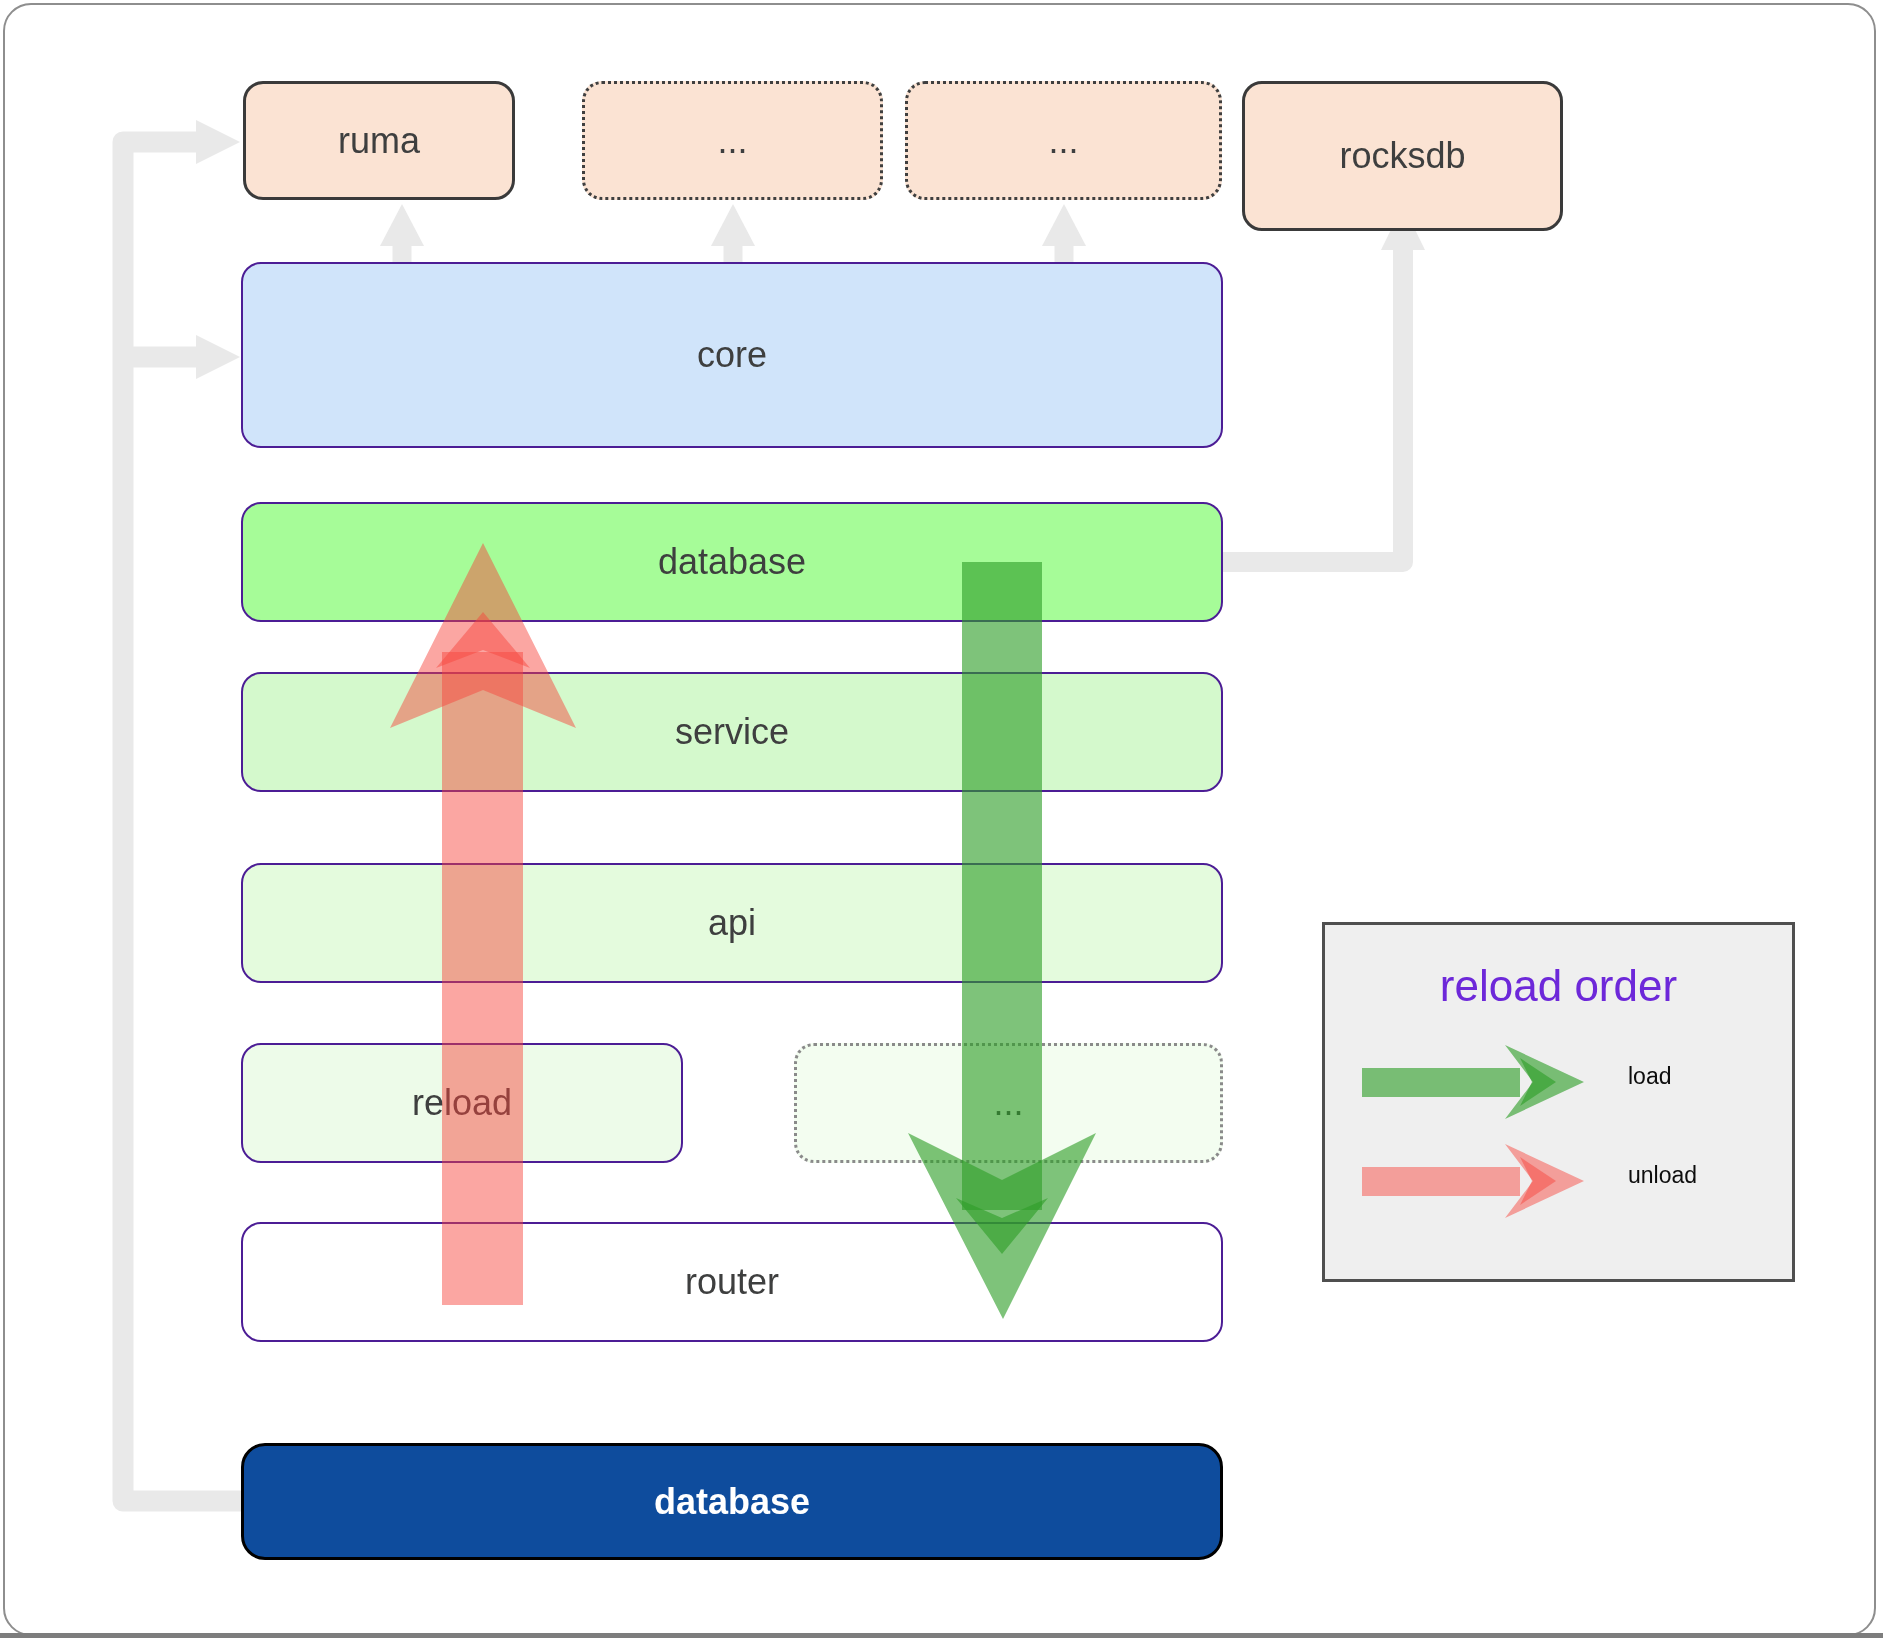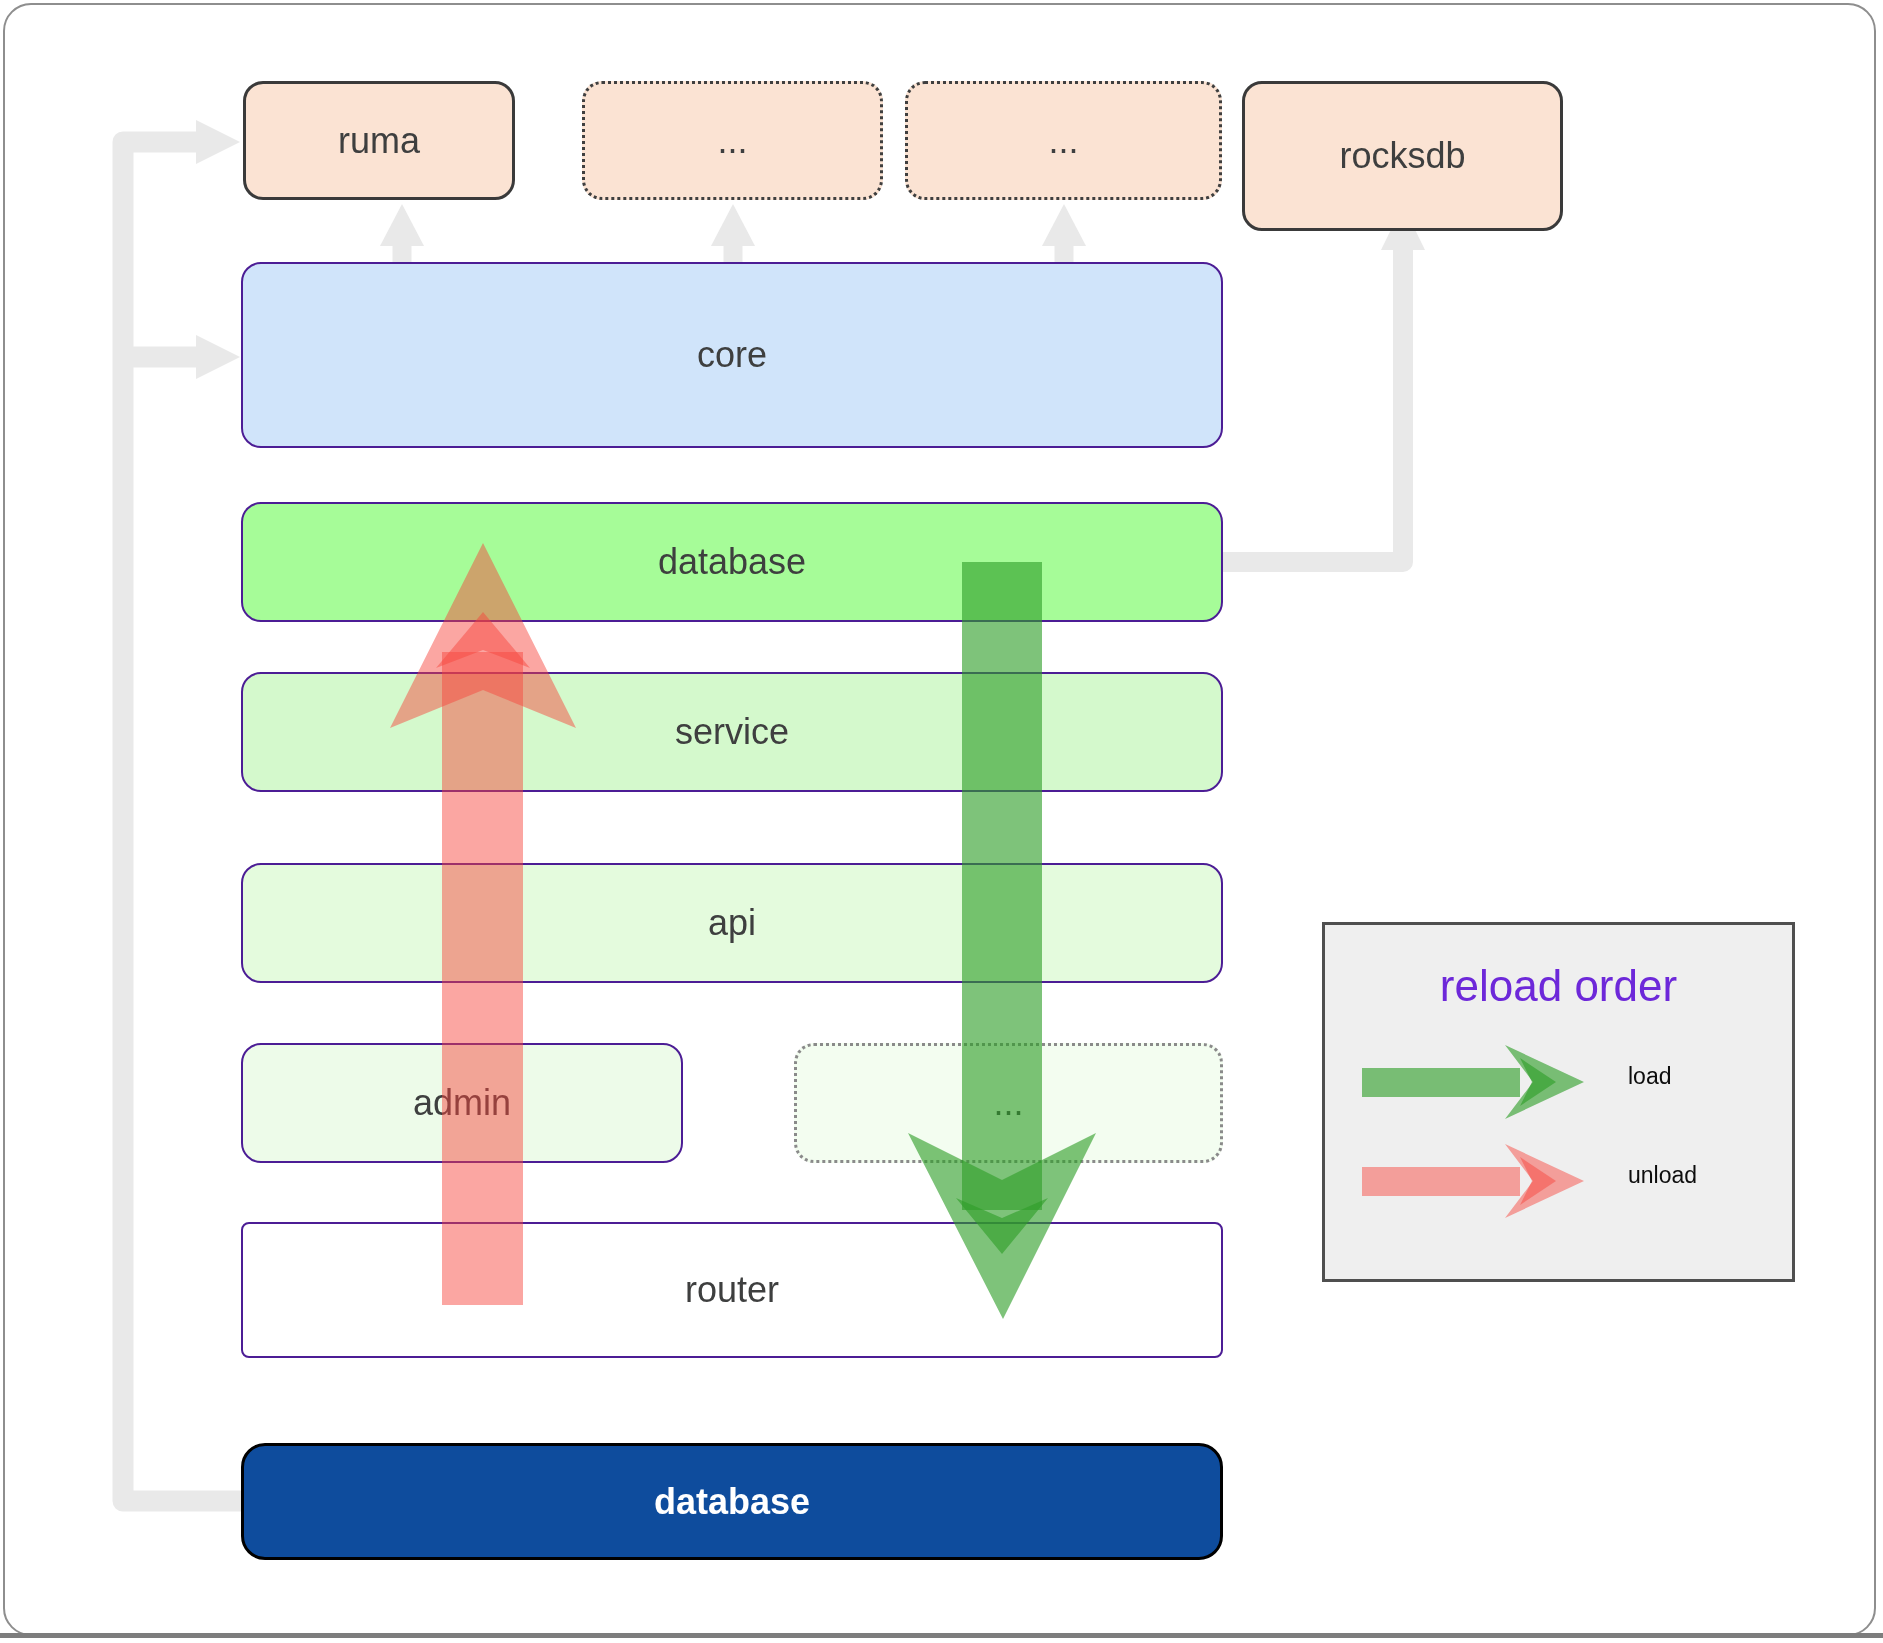--- a/index.html
+++ b/index.html
@@ -96,27 +96,27 @@
 
   <div class="node db-green solid-gray" style="left:241px;top:502px;width:982px;height:120px;">
     <span>database</span>
   </div>
 
   <div class="node api-green solid-gray" style="left:241px;top:863px;width:982px;height:120px;">
     <span>api</span>
   </div>
 
   <div class="node admin-green solid-gray" style="left:241px;top:1043px;width:442px;height:120px;">
-    <span>admin</span>
+    <span>reload</span>
   </div>
   <div class="node dots3-green dotted-gray" style="left:794px;top:1043px;width:429px;height:120px;">
     <span>...</span>
   </div>
 
-  <div class="node white solid-gray" style="left:241px;top:1222px;width:982px;height:136px;border-radius:8px;">
+  <div class="node white solid-gray" style="left:241px;top:1222px;width:982px;height:120px;">
     <span>router</span>
   </div>
 
   <div class="node navy" style="left:241px;top:1443px;width:982px;height:117px;">
     <span>database</span>
   </div>
 
   <div class="legend">
     <div class="legend-title">reload order</div>
     <div class="legend-label load">load</div>

